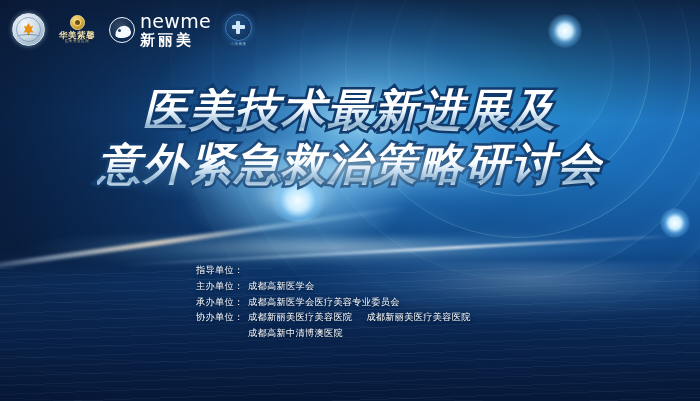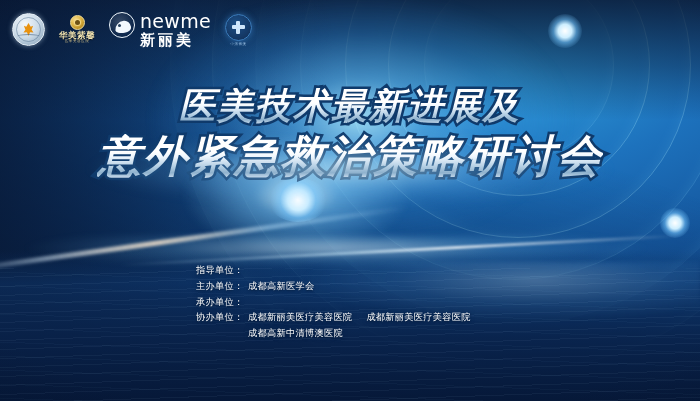--- a/index.html
+++ b/index.html
@@ -125,21 +125,21 @@
   }
   .hm-emblem:after{
     content:"";position:absolute;inset:4px;border-radius:50%;
     background:#6d5114;box-shadow:0 0 0 1px rgba(246,221,142,.8);
   }
   .hm-name{
     font-size:8.5px;font-weight:700;color:#f0e2b0;letter-spacing:.5px;line-height:1;
     text-shadow:0 1px 1px rgba(0,0,0,.6);
   }
   .hm-sub{font-size:3.6px;color:#cdbc86;letter-spacing:.5px;line-height:1;}
-  .nm{display:flex;align-items:flex-start;gap:5px;}
+  .nm{display:flex;align-items:center;gap:5px;}
   .nm-mark{
     width:26px;height:26px;border-radius:50%;border:1.4px solid #eef6fc;
     position:relative;overflow:hidden;
     background:radial-gradient(circle at 40% 36%, rgba(255,255,255,.18), rgba(255,255,255,0) 70%);
   }
   .nm-mark:before{
     content:"";position:absolute;left:5px;top:8px;width:16px;height:12px;
     background:#f2f8fd;border-radius:60% 40% 45% 55%/70% 60% 40% 30%;
     transform:rotate(-8deg);
   }
@@ -189,21 +189,21 @@
       drop-shadow(0 0 14px rgba(150,220,255,.75));
     position:relative;display:inline-block;
   }
   .tline::before{
     content:attr(data-text);
     position:absolute;left:0;top:0;z-index:-1;
     -webkit-text-fill-color:#0f3a6b;color:#0f3a6b;
     -webkit-text-stroke:5px #0f3a6b;
     background:none;
   }
-  .t1{font-size:36px;}
+  .t1{font-size:44px;}
   .t2{font-size:44px;margin-top:10px;}
   .title-glow{
     position:absolute;left:50%;top:46px;transform:translateX(-50%);
     width:520px;height:70px;
     background:radial-gradient(ellipse at center, rgba(215,248,255,.55) 0%, rgba(130,205,255,.22) 38%, rgba(40,130,220,0) 72%);
     filter:blur(6px);pointer-events:none;
   }
 
   
   .info{
@@ -291,20 +291,21 @@
   <div class="info">
     <div class="info-row">
       <span class="info-label">指导单位：</span>
     </div>
     <div class="info-row">
       <span class="info-label">主办单位：</span>
       <span class="info-val">成都高新医学会</span>
     </div>
     <div class="info-row">
       <span class="info-label">承办单位：</span>
+      <span class="info-val">成都高新医学会医疗美容专业委员会</span>
     </div>
     <div class="info-row">
       <span class="info-label">协办单位：</span>
       <span class="info-val"><span>成都新丽美医疗美容医院</span><span class="gap"></span><span>成都新丽美医疗美容医院</span></span>
     </div>
     <div class="info-cont">成都高新中清博澳医院</div>
   </div>
 
 </div>
 

